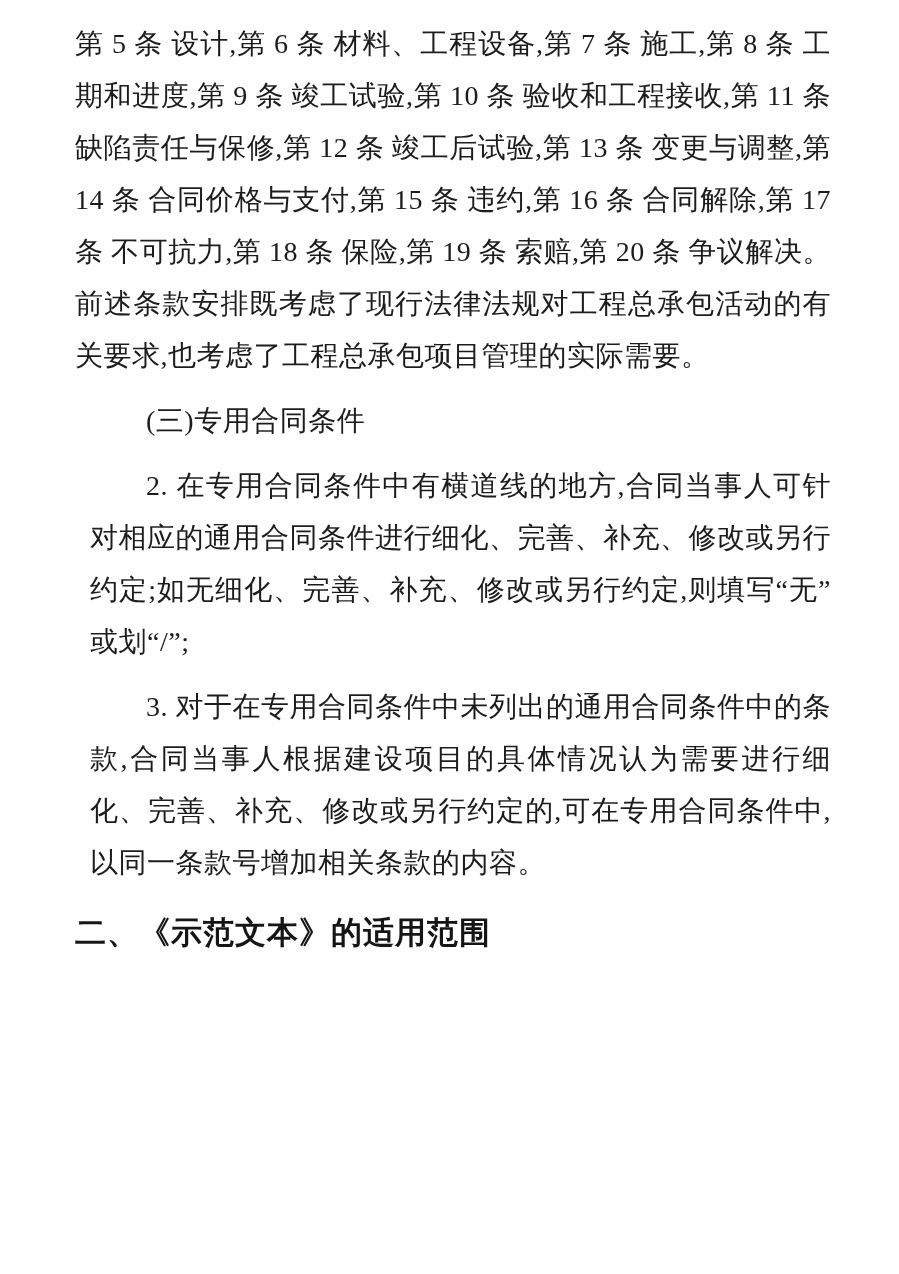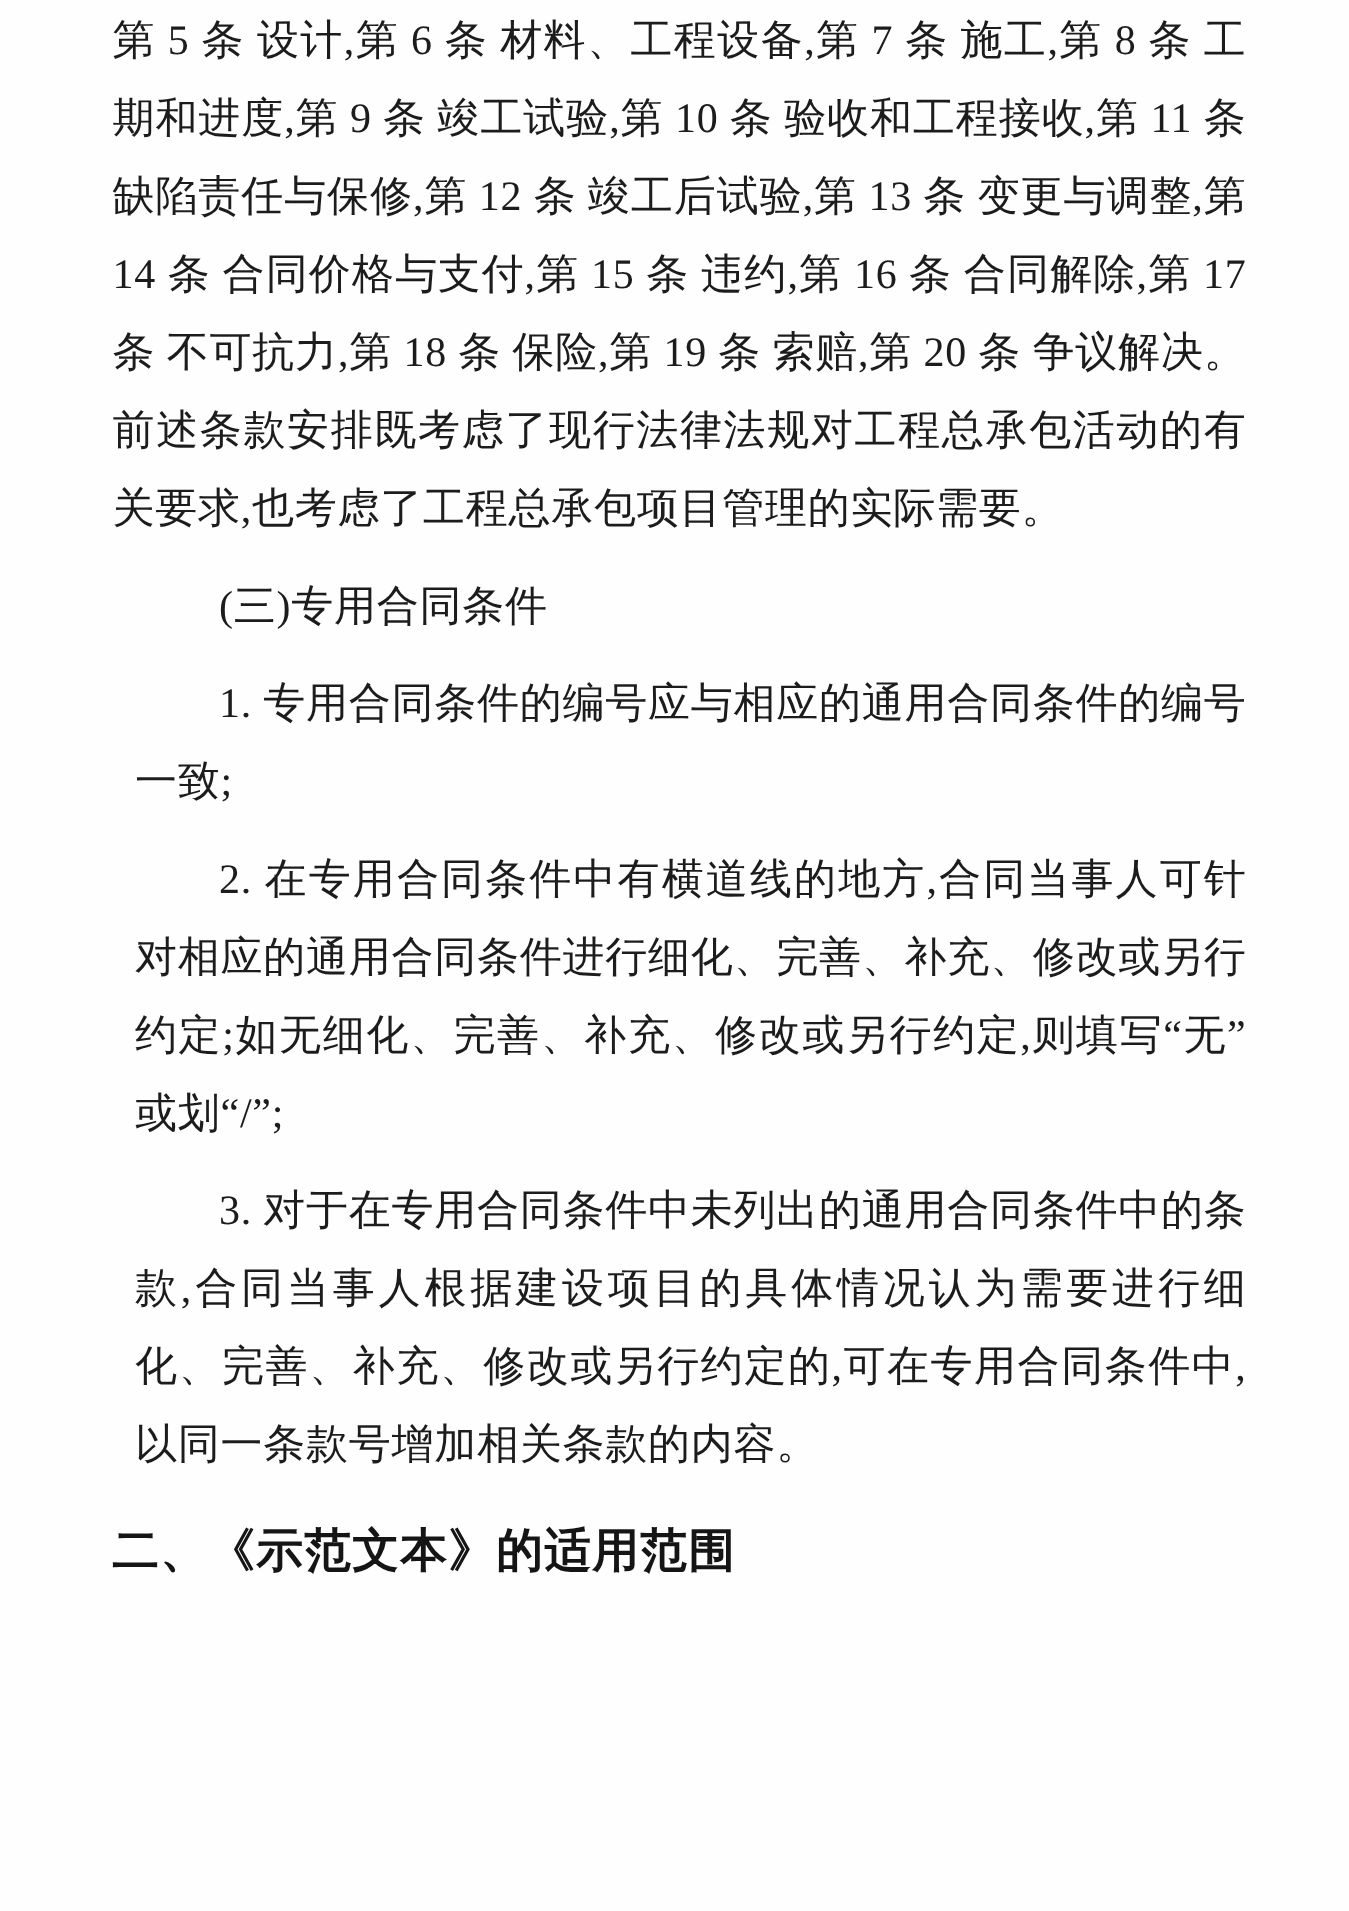--- a/index.html
+++ b/index.html
@@ -7,21 +7,21 @@
     padding: 0;
     background: #ffffff;
   }
   .page {
     position: relative;
     width: 899px;
     height: 1274px;
     margin: 0 auto;
     box-sizing: border-box;
     background: #fefefe;
-    padding: 2px 68px 0 75px;
+    padding: 18px 68px 0 75px;
     overflow: hidden;
     color: #1c1c1c;
     font-family: "Liberation Serif", "DejaVu Serif", serif;
   }
   .para {
     margin: 0;
     font-size: 28px;
     line-height: 52px;
     text-align: justify;
     text-justify: inter-ideograph;
@@ -48,21 +48,20 @@
 </head>
 <body>
 
 <div class="page">
 
   <p class="para">第 5 条  设计,第 6 条  材料、工程设备,第 7 条  施工,第 8 条  工期和进度,第 9 条  竣工试验,第 10 条  验收和工程接收,第 11 条  缺陷责任与保修,第 12 条  竣工后试验,第 13 条  变更与调整,第 14 条  合同价格与支付,第 15 条  违约,第 16 条  合同解除,第 17 条  不可抗力,第 18 条  保险,第 19 条  索赔,第 20 条  争议解决。前述条款安排既考虑了现行法律法规对工程总承包活动的有关要求,也考虑了工程总承包项目管理的实际需要。</p>
 
   <p class="para indent">(三)专用合同条件</p>
 
 
-  <p class="para indent">1. 专用合同条件的编号应与相应的通用合同条件的编号一致;</p>
 
   <p class="para indent">2. 在专用合同条件中有横道线的地方,合同当事人可针对相应的通用合同条件进行细化、完善、补充、修改或另行约定;如无细化、完善、补充、修改或另行约定,则填写“无”或划“/”;</p>
 
   <p class="para indent">3. 对于在专用合同条件中未列出的通用合同条件中的条款,合同当事人根据建设项目的具体情况认为需要进行细化、完善、补充、修改或另行约定的,可在专用合同条件中,以同一条款号增加相关条款的内容。</p>
 
   <h2 class="section-heading">二、《示范文本》的适用范围</h2>
 
 </div>
 
 </body></html>

